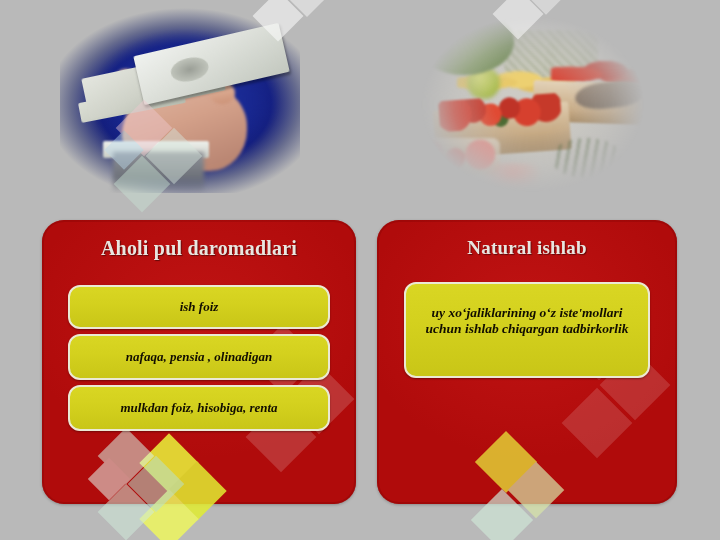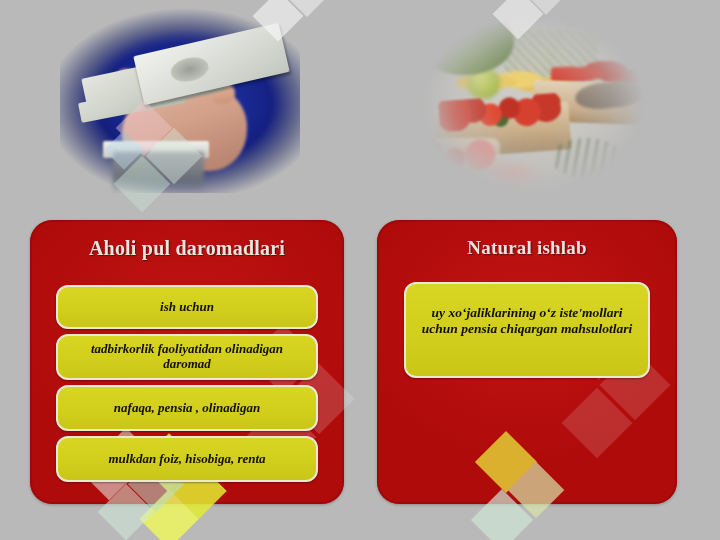--- a/index.html
+++ b/index.html
@@ -322,21 +322,21 @@
     box-shadow: inset 0 0 0 2px rgba(150,6,6,.6), 0 1px 3px rgba(0,0,0,.25);
     overflow: hidden;
   }
   .panel::before {
     content: "";
     position: absolute;
     inset: 0;
     background: radial-gradient(ellipse 80% 70% at 50% 35%, rgba(215,30,30,.42) 0%, rgba(176,11,11,0) 70%);
     pointer-events: none;
   }
-  .panel-left  { left: 30px;  top: 220px; width: 314px; height: 284px; }
+  .panel-left  { left: 42px;  top: 220px; width: 314px; height: 284px; }
   .panel-right { left: 377px; top: 220px; width: 300px; height: 284px; }
 
   .panel-title {
     position: relative;
     text-align: center;
     color: #e9e6e0;
     font-family: "Liberation Serif", serif;
     font-weight: bold;
     font-size: 20px;
     letter-spacing: .2px;
@@ -440,39 +440,36 @@
     <div class="wm-shape a"></div>
       <div class="wm-shape b"></div>
     <div class="wm-shape c"></div>
       <div class="wm-shape d"></div>
   </div>
 
   <div class="panel panel-left">
     <div class="panel-title">Aholi pul daromadlari</div>
     <ul class="chips">
       <li class="chip h1">
-          <span>ish uchun</span>
-        </li>
-      <li class="chip h2">
-          <span>tadbirkorlik faoliyatidan olinadigan daromad</span>
+          <span>ish foiz</span>
         </li>
       <li class="chip h2">
           <span>nafaqa, pensia , olinadigan</span>
         </li>
       <li class="chip h2">
           <span>mulkdan foiz, hisobiga, renta</span>
         </li>
     </ul>
   </div>
 
   <div class="panel panel-right">
     <div class="panel-title">Natural ishlab</div>
     <ul class="chips">
       <li class="chip r1">
-          <span>uy xoʻjaliklarining oʻz iste'mollari uchun pensia chiqargan mahsulotlari</span>
+          <span>uy xoʻjaliklarining oʻz iste'mollari uchun ishlab chiqargan tadbirkorlik</span>
         </li>
     </ul>
   </div>
 
   <div class="wm wm-ctr">
     <div class="wm-shape a"></div>
       <div class="wm-shape b"></div>
       <div class="wm-shape c"></div>
   </div>
   <div class="wm wm-ctr2">

